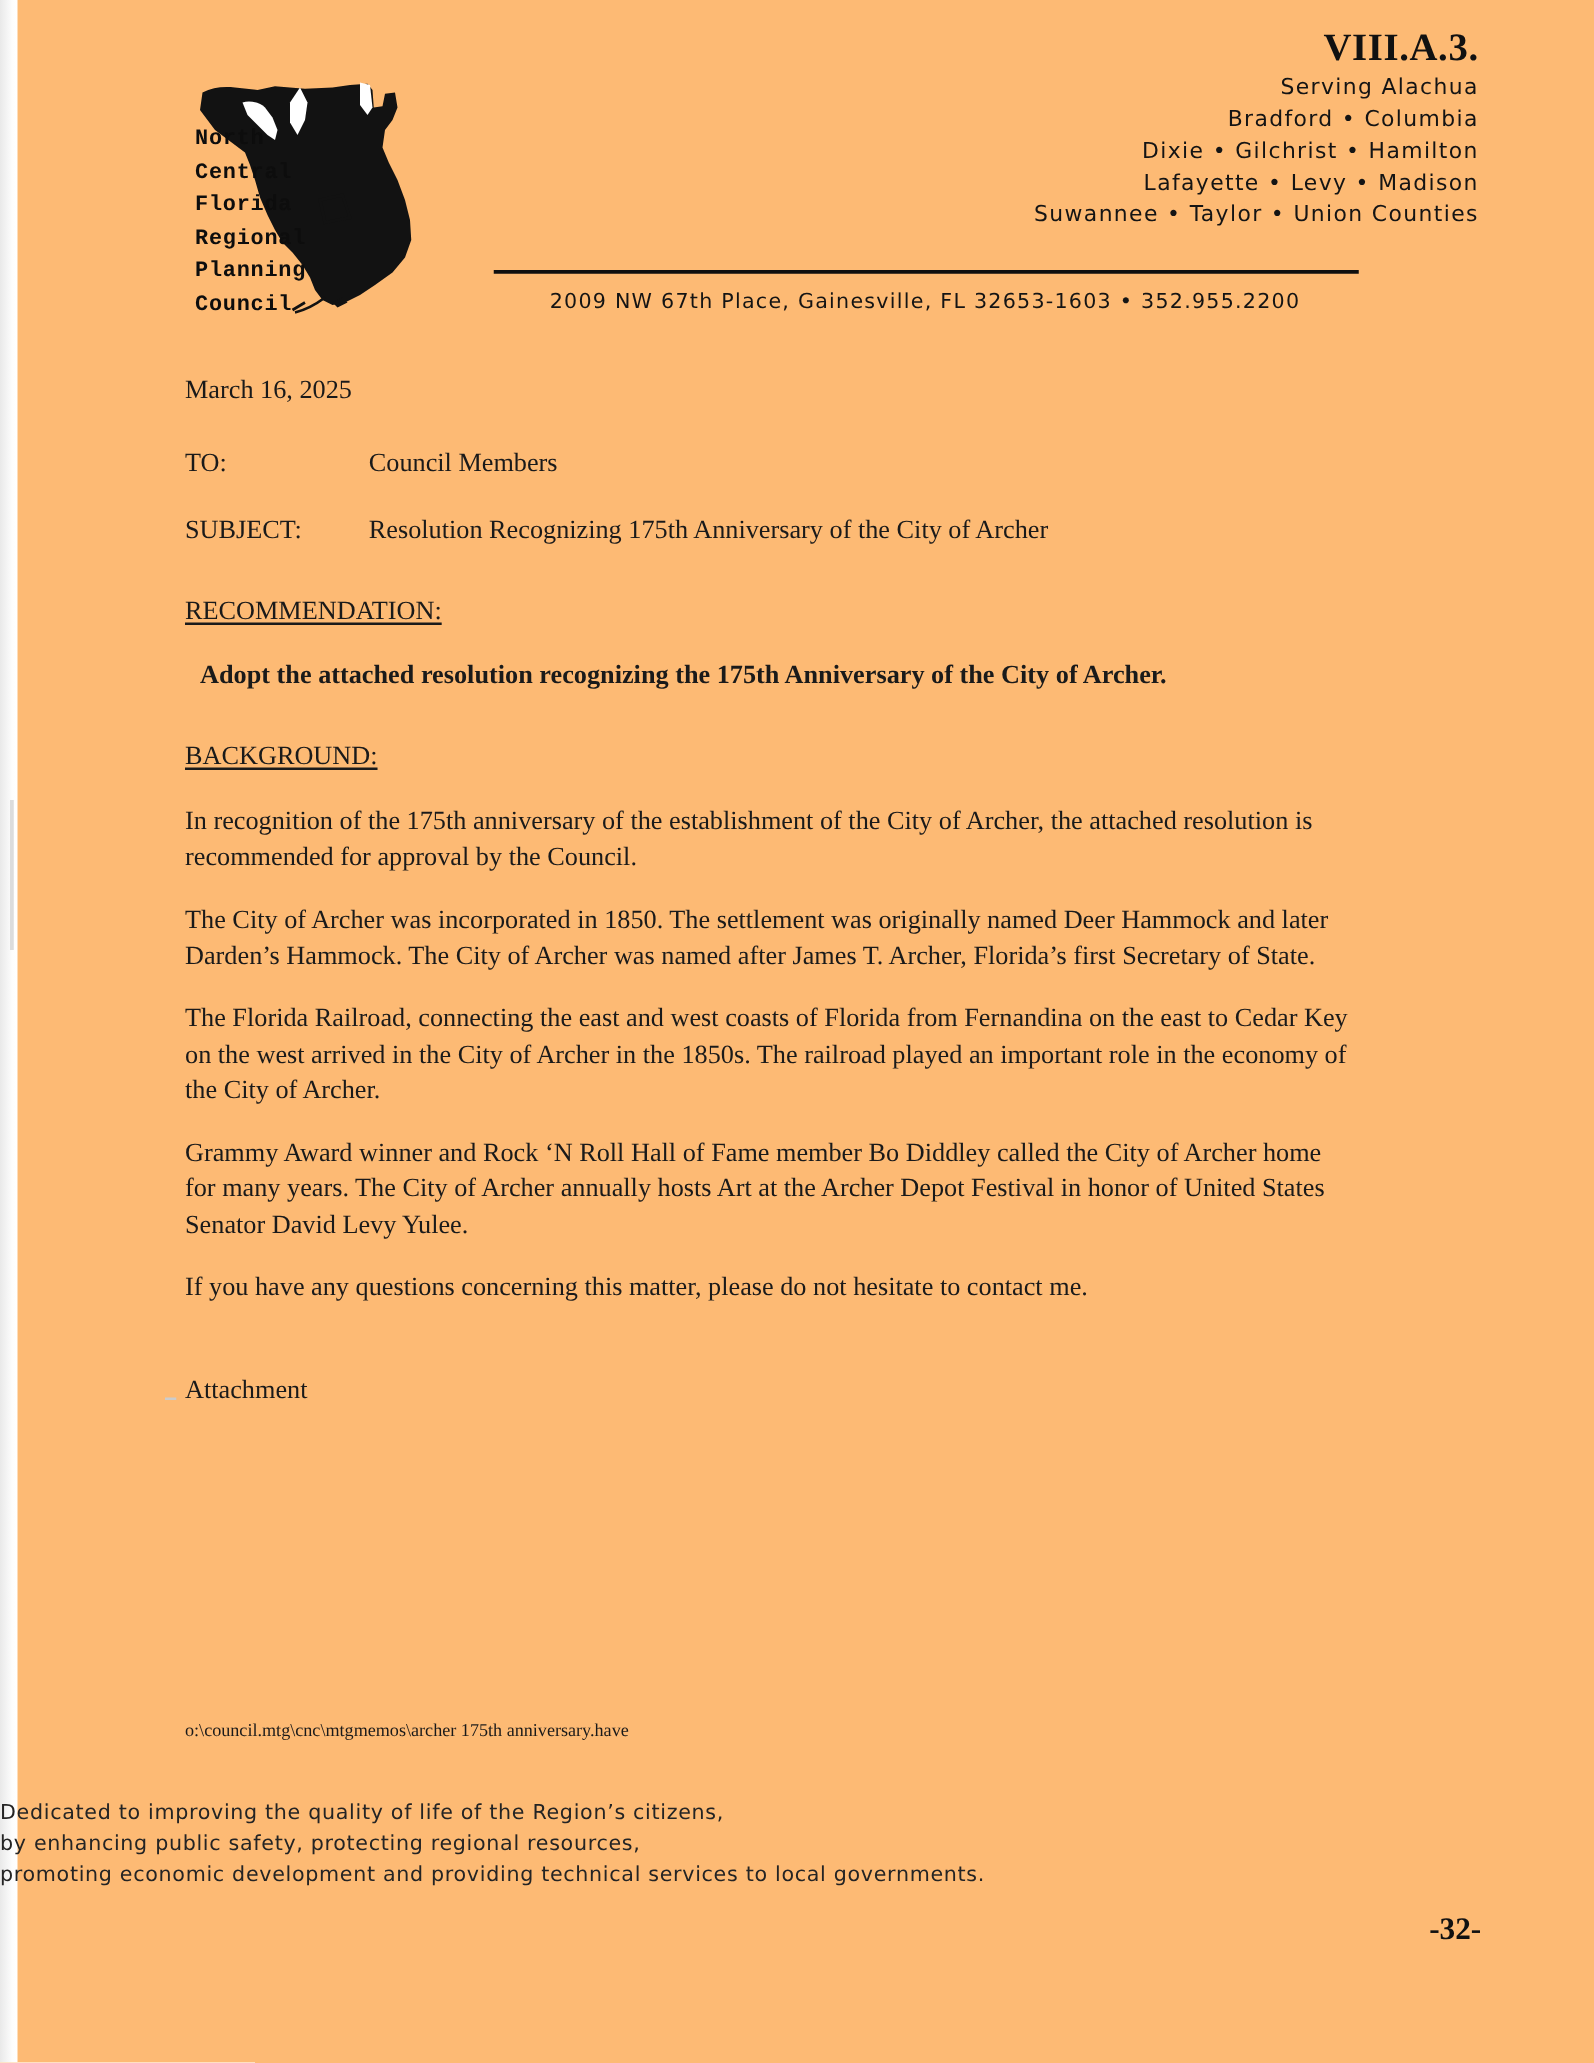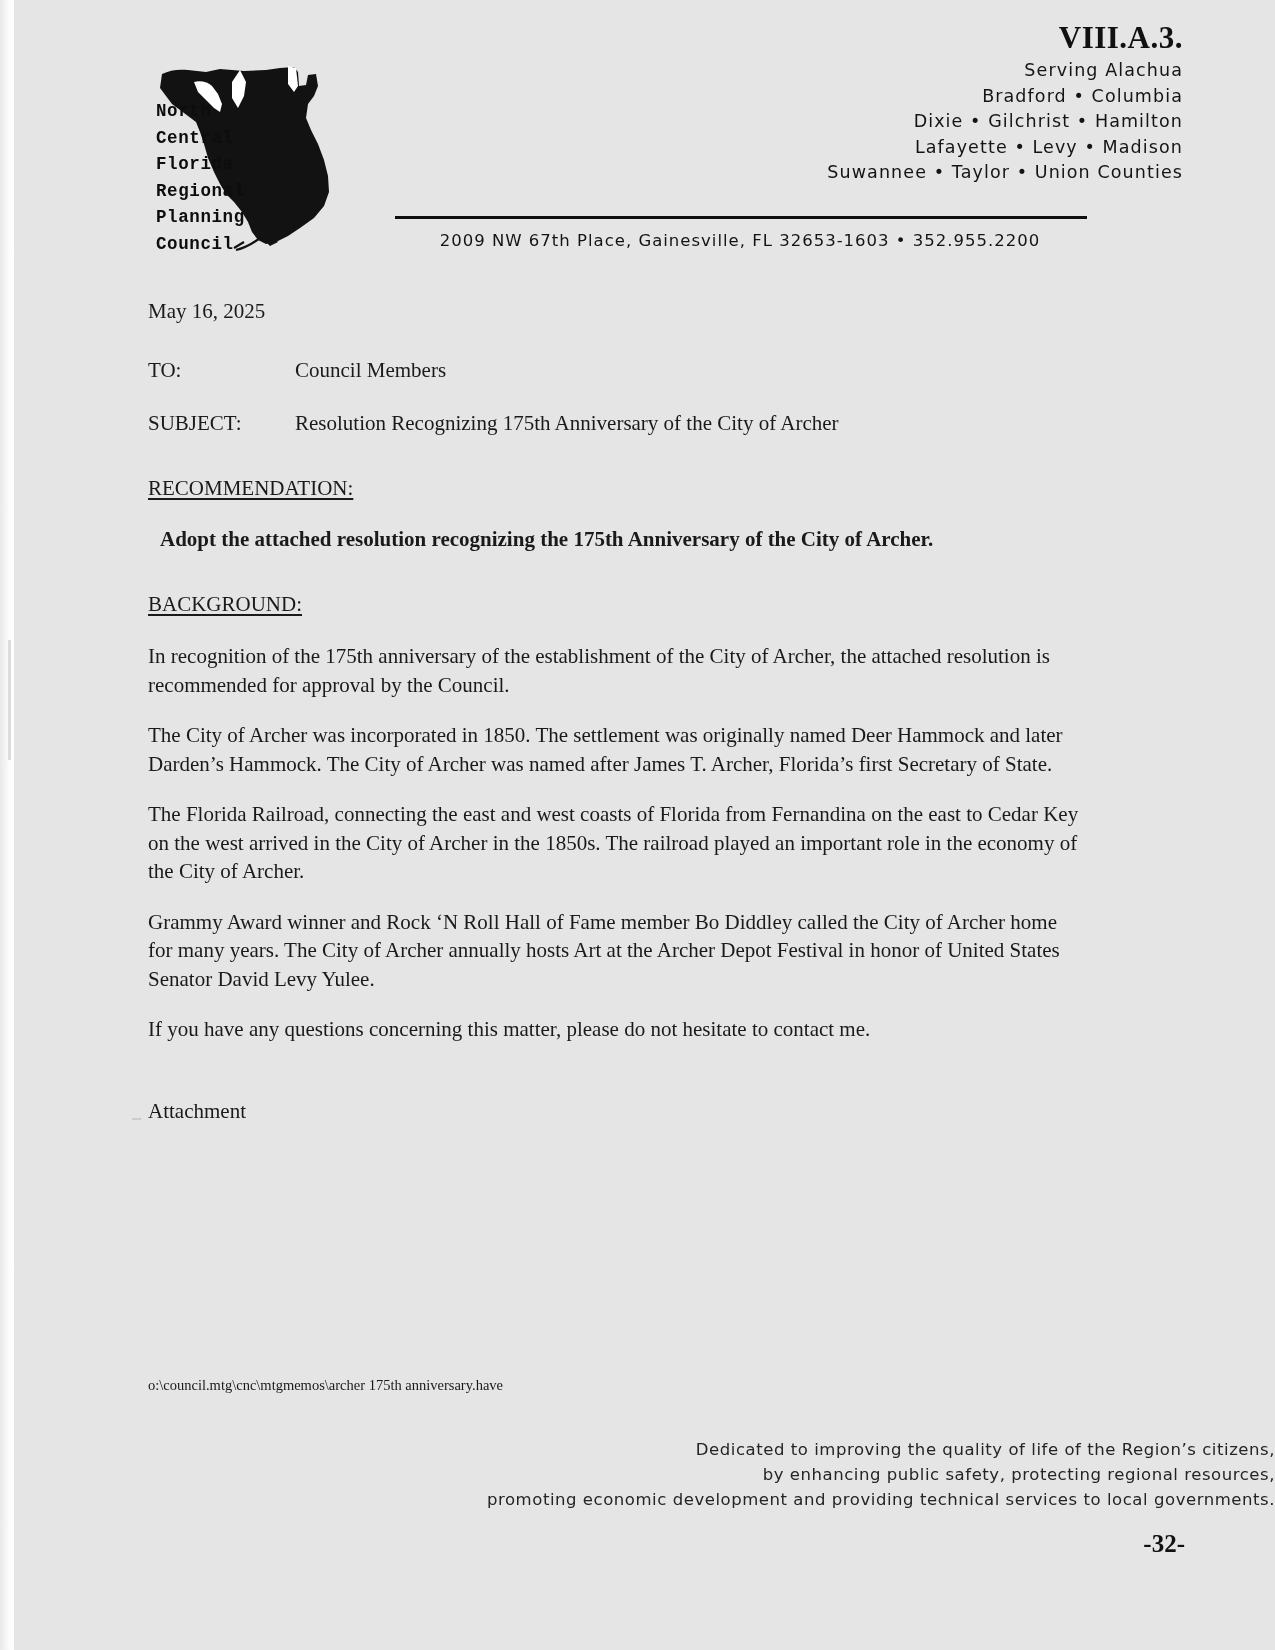--- a/index.html
+++ b/index.html
@@ -4,21 +4,21 @@
 <style>
   html, body {
     margin: 0;
     padding: 0;
     background: #ffffff;
   }
   .page {
     position: relative;
     width: 1275px;
     height: 1650px;
-    background: #e5e5e5;
+    background: #fdba74;
     overflow: hidden;
     font-family: "Liberation Serif", "DejaVu Serif", serif;
     color: #1a1a1a;
   }
 
   
   .scan-edge {
     position: absolute;
     left: 0; top: 0;
     width: 14px; height: 100%;
@@ -175,21 +175,21 @@
     top: 1377px;
     font-size: 14.5px;
     color: #1a1a1a;
     white-space: nowrap;
   }
   .tagline {
     position: absolute;
     left: 0;
     top: 1437px;
     width: 1275px;
-    text-align: right;
+    text-align: left;
     font-family: "DejaVu Sans", sans-serif;
     font-size: 16.5px;
     line-height: 25px;
     letter-spacing: 0.55px;
     color: #242424;
   }
   .tagline div { white-space: nowrap; }
   .page-number {
     position: absolute;
     right: 90px;
@@ -236,21 +236,21 @@
     <div>Dixie • Gilchrist • Hamilton</div>
     <div>Lafayette • Levy • Madison</div>
     <div>Suwannee • Taylor • Union  Counties</div>
   </div>
 
   <div class="header-rule"></div>
   <div class="address-line">2009 NW 67th Place, Gainesville, FL 32653-1603 • 352.955.2200</div>
 
   <div class="body">
 
-    <div class="memo-date">May 16, 2025</div>
+    <div class="memo-date">March 16, 2025</div>
 
     <div class="memo-row">
       <div class="memo-label">TO:</div>
       <div class="memo-value">Council Members</div>
     </div>
 
 
     <div class="memo-row">
       <div class="memo-label">SUBJECT:</div>
       <div class="memo-value">Resolution Recognizing 175th Anniversary of the City of Archer</div>

